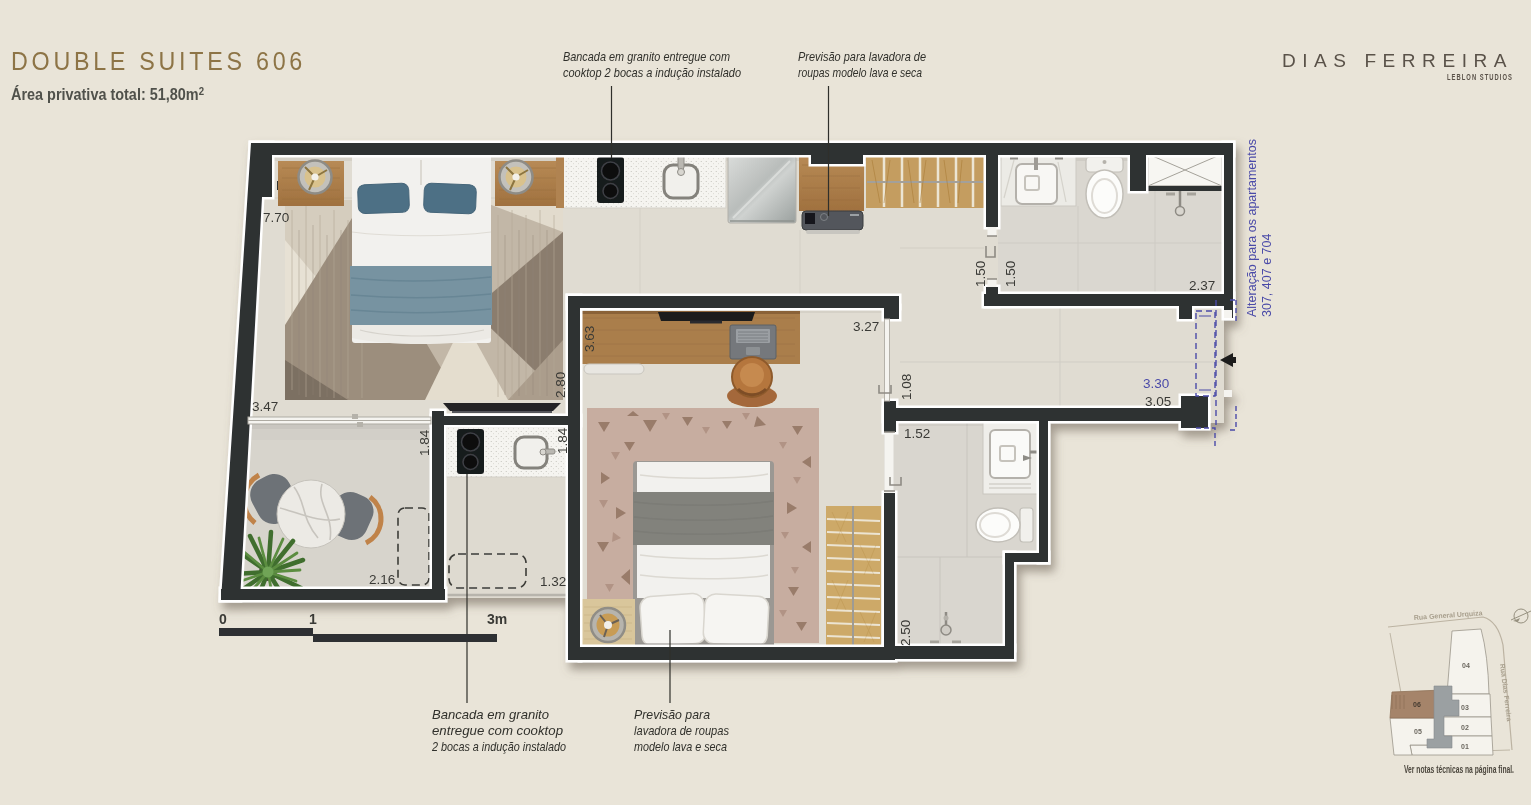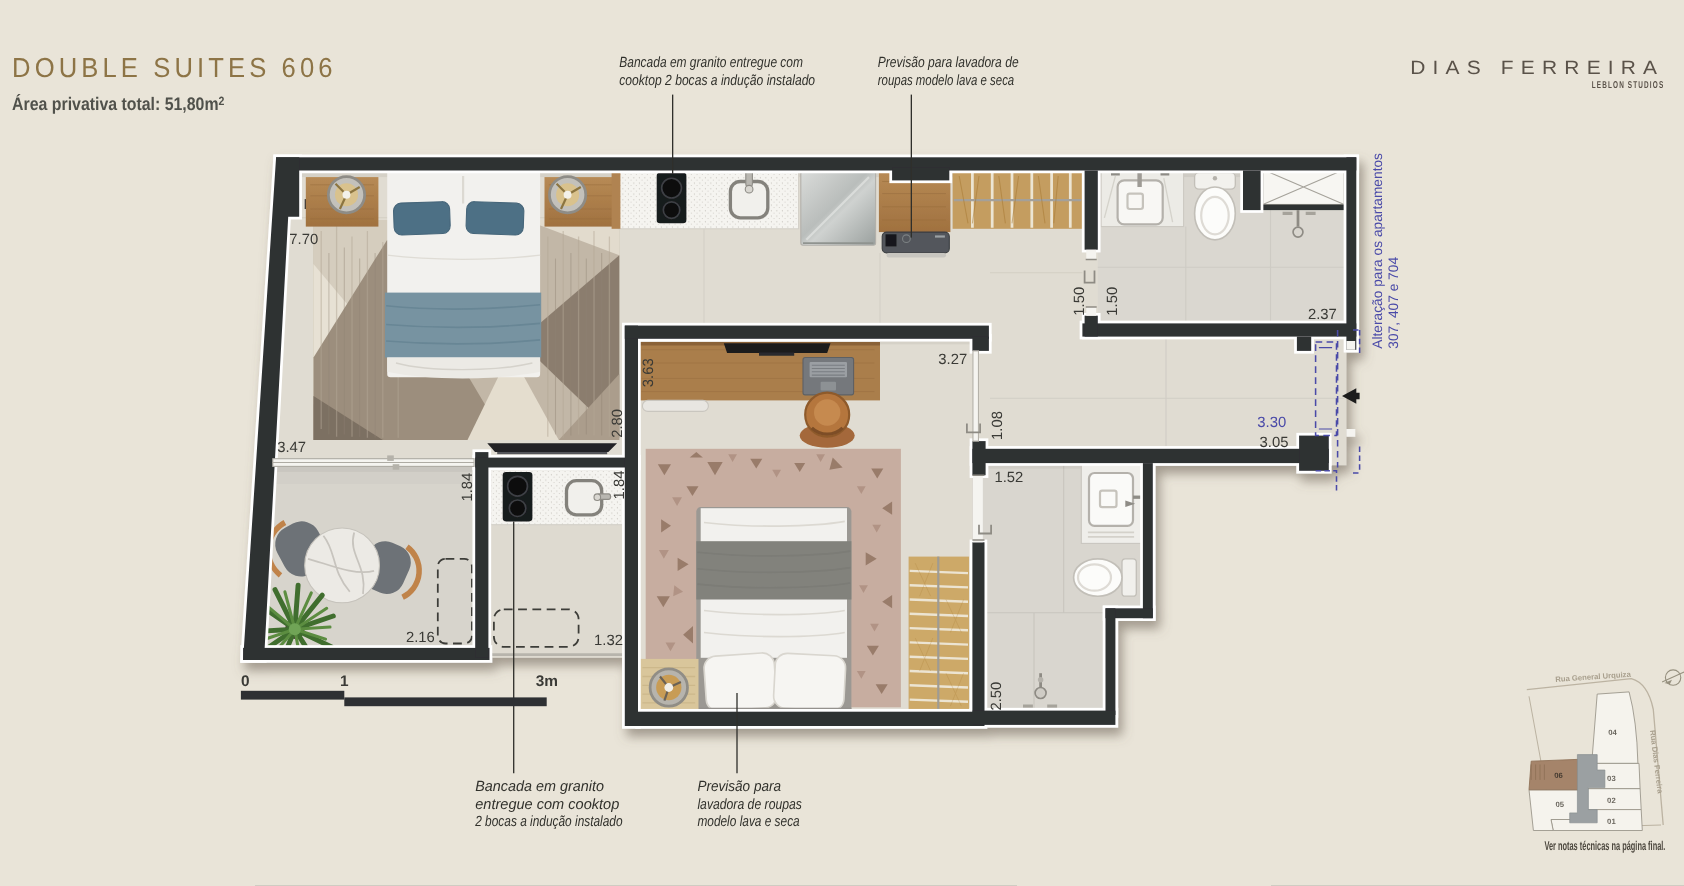--- a/index.html
+++ b/index.html
@@ -1,16 +1,16 @@
 <!DOCTYPE html>
 <html><head>
 <meta charset="utf-8">
 <style>
 html,body{margin:0;padding:0;background:#e9e4d8;}
-#page{width:1531px;height:805px;position:relative;overflow:hidden;background:#737373;
+#page{width:1531px;height:805px;position:relative;overflow:hidden;background:#3b82f6;
 font-family:"Liberation Sans", sans-serif;}
 svg{display:block;}
 </style>
 </head>
 <body>
 <div id="page">
 <svg width="1531" height="805" viewBox="0 0 1531 805">
 <defs>
 <filter id="planshadow" x="-5%" y="-5%" width="112%" height="115%">
 <feDropShadow dx="4" dy="7" stdDeviation="5" flood-color="#6a6152" flood-opacity="0.55"></feDropShadow>

